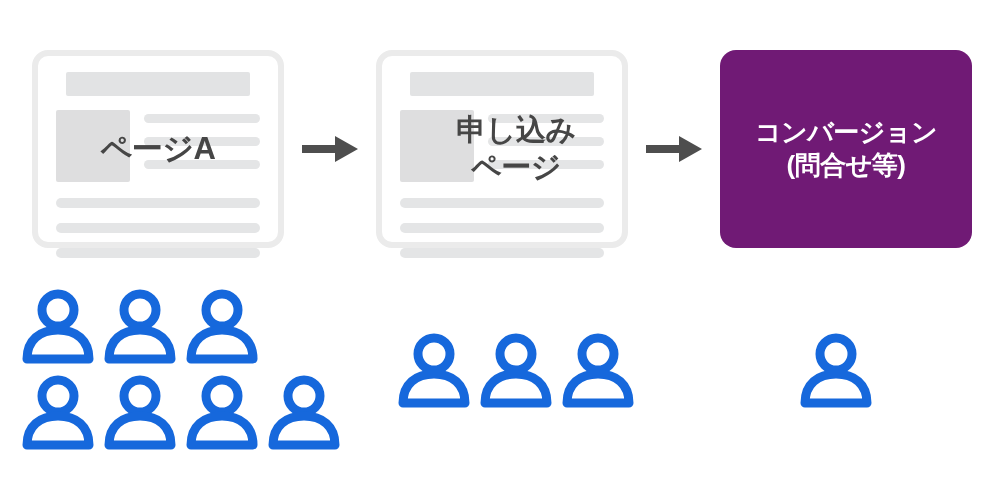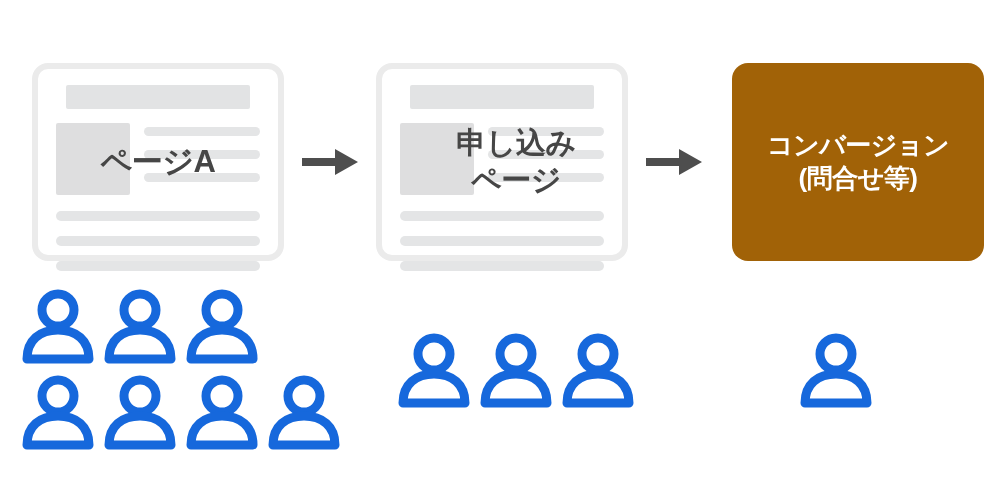--- a/index.html
+++ b/index.html
@@ -12,21 +12,21 @@
     height: 500px;
     font-family: "Liberation Sans", sans-serif;
     overflow: hidden;
     position: relative;
   }
 
   
   #funnel-row {
     position: absolute;
     left: 0;
-    top: 57px;
+    top: 44px;
     width: 1000px;
     height: 210px;
     display: flex;
     align-items: center;
     justify-content: flex-start;
   }
 
   .page-card {
     position: relative;
     width: 252px;
@@ -95,27 +95,26 @@
     letter-spacing: -0.5px;
     white-space: pre-line;
   }
   .card-label.two-line { font-size: 30px; margin-left: 28px; }
 
   .conv-card {
     position: relative;
     width: 252px;
     height: 198px;
     box-sizing: border-box;
-    background: #a16207;
+    background: #701a75;
     border-radius: 16px;
     flex: 0 0 auto;
     display: flex;
     align-items: center;
     justify-content: center;
-    margin-left: 12px;
   }
   .conv-label {
     text-align: center;
     color: #ffffff;
     font-size: 26px;
     font-weight: bold;
     line-height: 1.28;
     letter-spacing: -0.5px;
     white-space: pre-line;
   }

